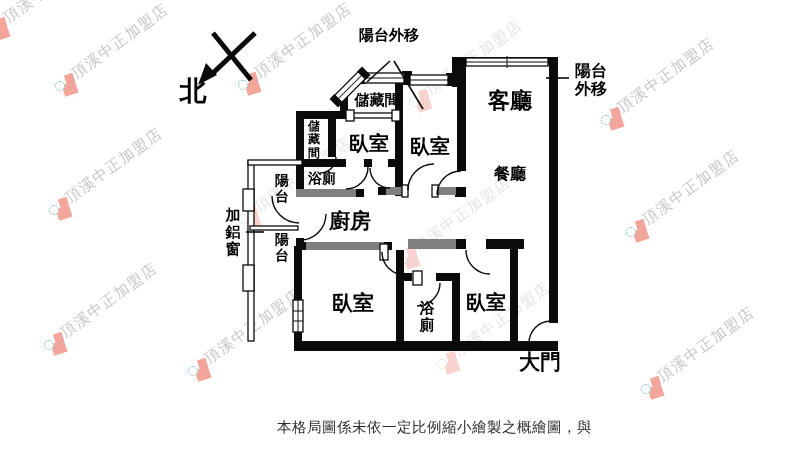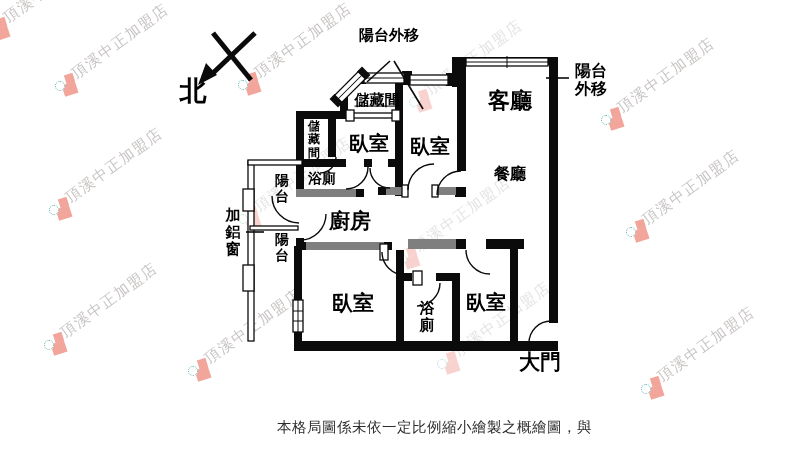--- a/index.html
+++ b/index.html
@@ -248,21 +248,21 @@
       <path class="compass" d="M255,33 L212,74"></path>
       <polygon points="198,85 217,75 206,63" fill="var(--wall)"></polygon>
     </g>
   </svg>
 
   <div class="layer" id="labels">
       <div class="plabel" style="left: 193px; top: 91px; font-size: 27px; font-weight: 700;">北</div>
       <div class="plabel" style="left: 389px; top: 35px; font-size: 15px;">陽台外移</div>
       <div class="plabel" style="left: 591px; top: 80px; font-size: 16px;">陽台
 外移</div>
-      <div class="plabel" style="left: 377px; top: 100px; font-size: 15px; text-decoration: underline;">儲藏間</div>
+      <div class="plabel" style="left: 377px; top: 100px; font-size: 15px;">儲藏間</div>
       <div class="plabel" style="left: 314px; top: 140px; font-size: 12px;">儲
 藏
 間</div>
       <div class="plabel" style="left: 369px; top: 143px; font-size: 20px;">臥室</div>
       <div class="plabel" style="left: 430px; top: 146px; font-size: 20px;">臥室</div>
       <div class="plabel" style="left: 510px; top: 101px; font-size: 22px;">客廳</div>
       <div class="plabel" style="left: 510px; top: 174px; font-size: 16px;">餐廳</div>
       <div class="plabel" style="left: 322px; top: 179px; font-size: 14px;">浴廁</div>
       <div class="plabel" style="left: 350px; top: 221px; font-size: 21px;">廚房</div>
       <div class="plabel" style="left: 282px; top: 189px; font-size: 14px;">陽

